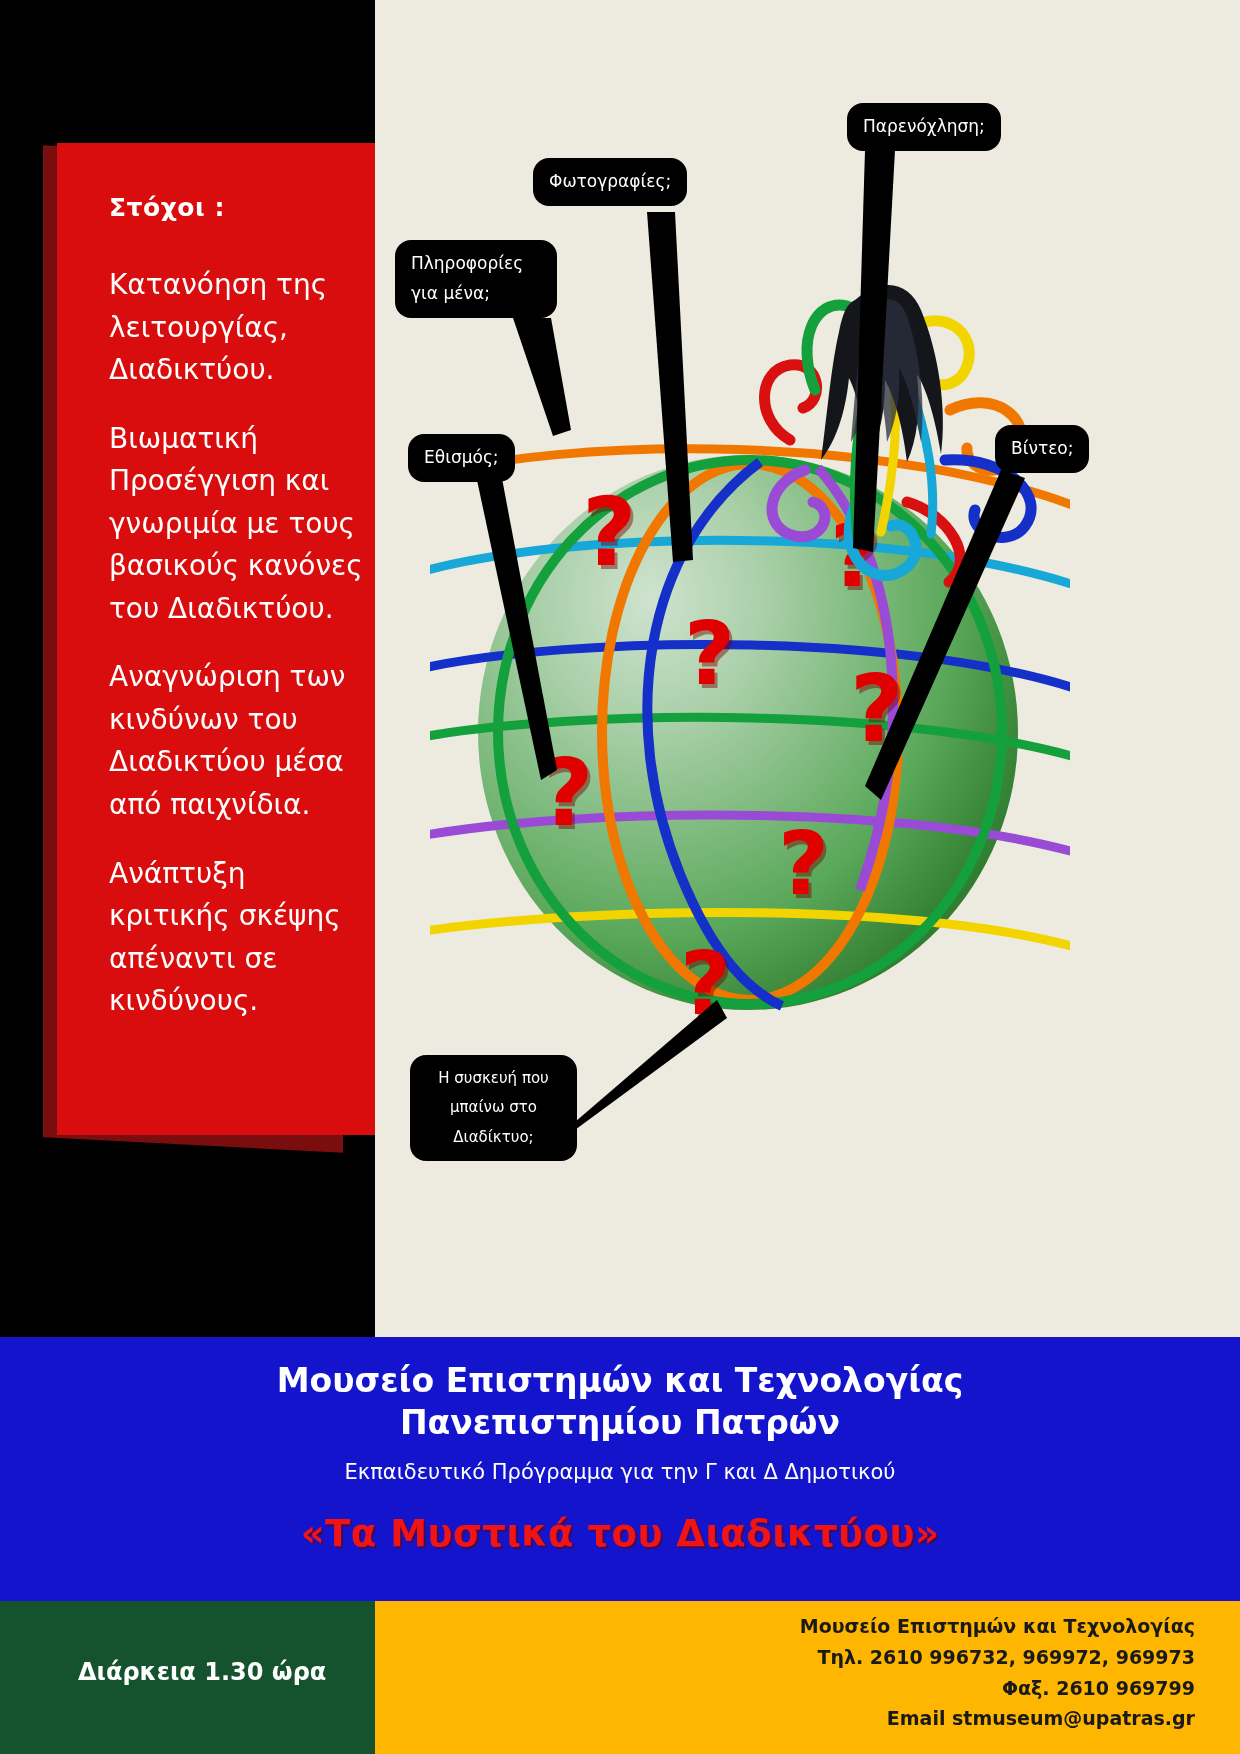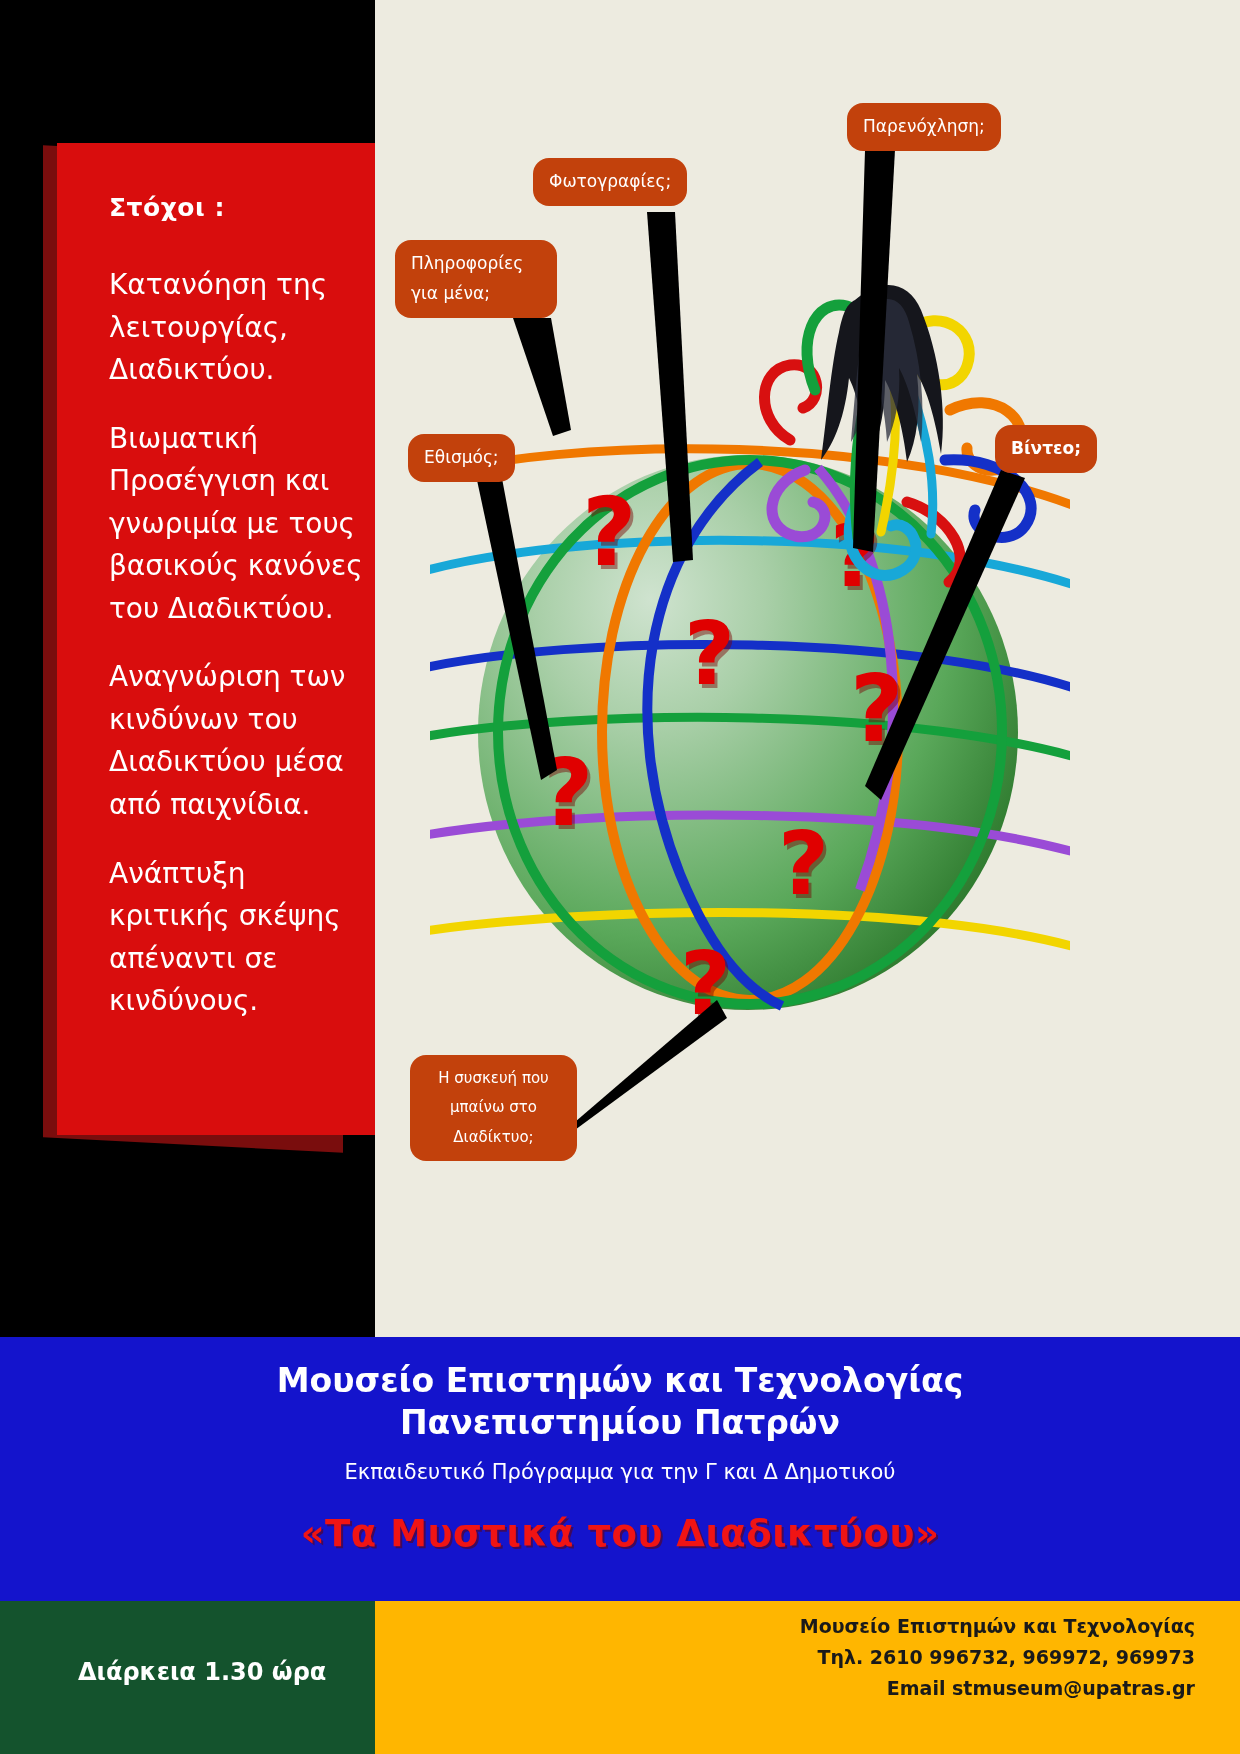--- a/index.html
+++ b/index.html
@@ -24,21 +24,21 @@
   
   .globe-wrap{position:absolute;left:55px;top:420px;width:640px;height:610px;}
   .globe{position:absolute;left:48px;top:35px;width:540px;height:555px;border-radius:50%;
          background:radial-gradient(ellipse at 32% 26%, #cfe3cf 0%, #a9cfa8 22%, #5aa85a 58%, #2e7a2e 80%, #1d5c1f 100%);}
 
   
   .qm{position:absolute;color:#e00000;font-weight:bold;font-family:"DejaVu Sans",sans-serif;
       text-shadow:3px 4px 0 rgba(120,0,0,.45);}
 
   
-  .bubble{position:absolute;background:#c2410c;color:#fff;border-radius:16px;
+  .bubble{position:absolute;background:#000000;color:#fff;border-radius:16px;
           padding:9px 16px;font-size:17px;line-height:1.75;white-space:pre-line;z-index:6;}
   .hair{position:absolute;z-index:4;}
 
   
   #banner{position:absolute;left:0;top:1337px;width:1240px;height:264px;background:#1414CC;}
   .b-title{color:#fff;font-size:33px;font-weight:bold;text-align:center;line-height:1.22;margin:24px 0 0 0;}
   .b-sub{color:#fff;font-size:21px;text-align:center;margin:16px 0 0 0;}
   .b-red{color:#F01414;font-size:37px;font-weight:bold;text-align:center;margin:28px 0 0 0;
          text-shadow:2px 2px 0 rgba(100,0,0,.55);letter-spacing:.5px;}
 
@@ -149,21 +149,21 @@
 
     <div class="bubble" style="left:20px;top:240px;width:130px;">Πληροφορίες
 για μένα;</div>
 
     <div class="bubble" style="left:158px;top:158px;">Φωτογραφίες;</div>
 
     <div class="bubble" style="left:472px;top:103px;">Παρενόχληση;</div>
 
     <div class="bubble" style="left:33px;top:398px;margin-top:36px;">Εθισμός;</div>
 
-    <div class="bubble" style="left:620px;top:425px;font-weight:bold;">Βίντεο;</div>
+    <div class="bubble" style="left:620px;top:425px;">Βίντεο;</div>
 
     <div class="bubble" style="left:35px;top:1055px;width:135px;font-size:15px;line-height:1.95;text-align:center;">Η συσκευή που
 μπαίνω  στο
 Διαδίκτυο;</div>
   </div>
 
   <div id="banner">
     <div class="b-title">Μουσείο  Επιστημών και Τεχνολογίας</div>
     <div class="b-title" style="margin-top:2px;">Πανεπιστημίου Πατρών</div>
     <div class="b-sub">Εκπαιδευτικό Πρόγραμμα για την Γ και Δ Δημοτικού</div>
@@ -171,17 +171,18 @@
   </div>
 
   <div id="footer-black">
     <div class="duration">Διάρκεια  1.30 ώρα</div>
   </div>
 
   <div id="footer-orange">
     <div class="contact">
       <div>Μουσείο Επιστημών και Τεχνολογίας</div>
       <div>Τηλ. 2610 996732, 969972, 969973</div>
+      <div>Φαξ. 2610 969799</div>
       <div>Email stmuseum@upatras.gr</div>
     </div>
   </div>
 
 </div>
 
 </body></html>

